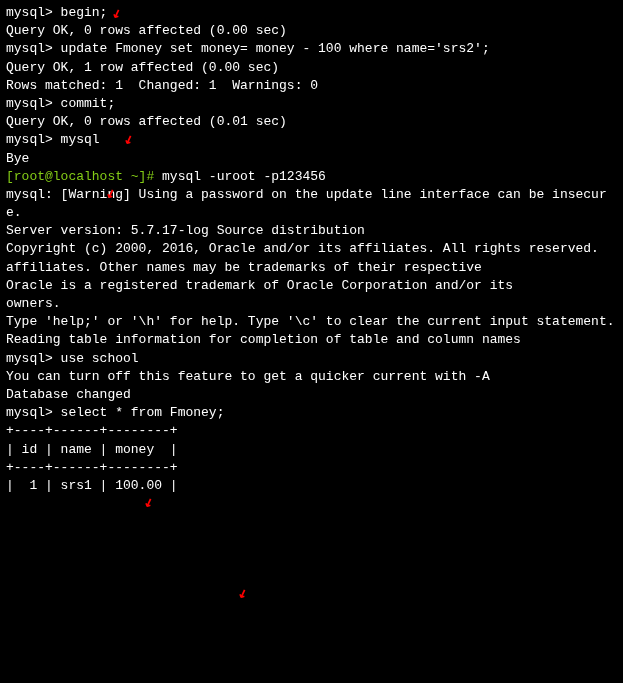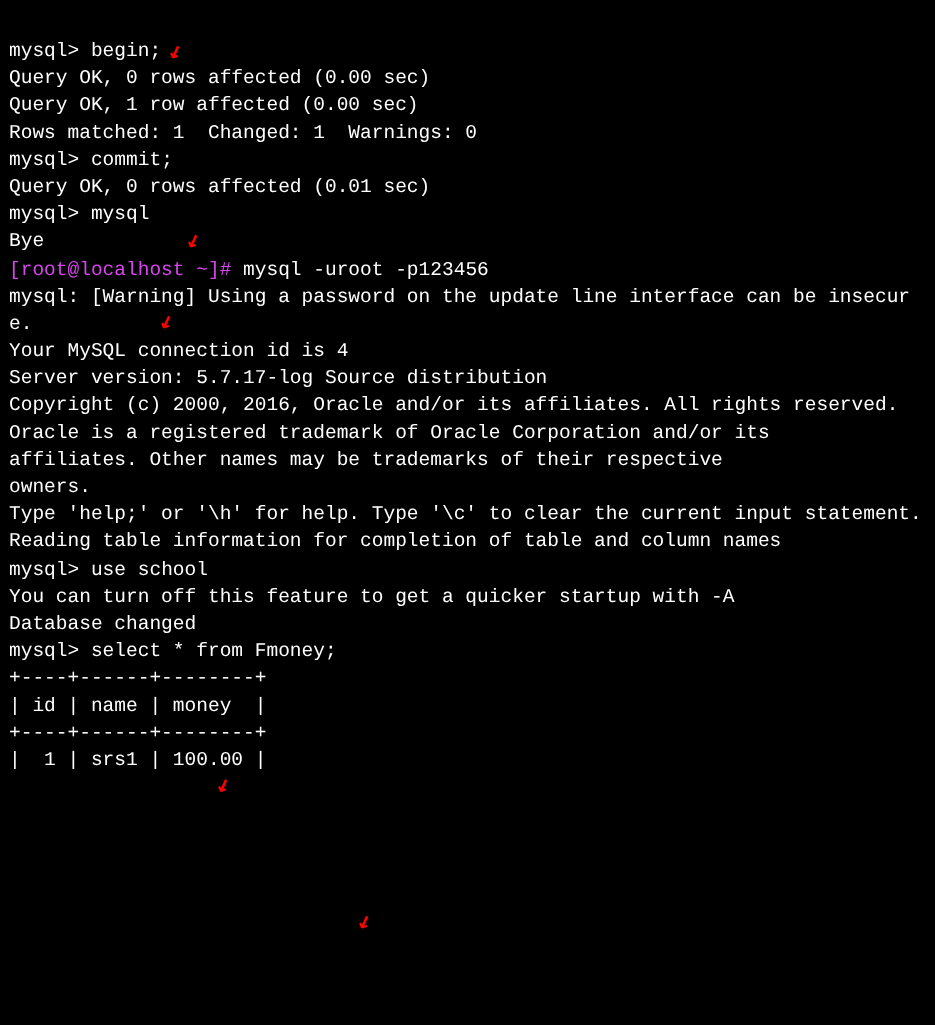--- a/index.html
+++ b/index.html
@@ -10,63 +10,63 @@
       font-size: 13px;
       line-height: 1.4;
       padding: 4px 6px;
       width: 623px;
       height: 683px;
       overflow: hidden;
       position: relative;
     }
     .line { white-space: pre-wrap; word-break: break-all; }
     .prompt-mysql { color: #fff; }
-    .prompt-root { color: #d946ef; }
+    .prompt-root { color: #84cc16; }
     .arrow {
       position: absolute;
       color: #ff0000;
       font-size: 16px;
       font-weight: bold;
       transform: rotate(-20deg);
       pointer-events: none;
     }
-    .terminal { position: relative; margin-top: 21px; }
+    .terminal { position: relative; }
   </style>
 </head>
 <body>
 
 <div class="terminal">
 
 <div class="line"><span class="prompt-mysql">mysql&gt; </span><span>begin;</span></div>
 <div class="line">Query OK, 0 rows affected (0.00 sec)</div>
 <div class="line"></div>
+<div class="line"><span class="prompt-mysql">mysql&gt; </span><span>update Fmoney set money= money - 100 where name='srs2';</span></div>
 <div class="line">Query OK, 1 row affected (0.00 sec)</div>
 <div class="line">Rows matched: 1  Changed: 1  Warnings: 0</div>
 <div class="line"></div>
 <div class="line"><span class="prompt-mysql">mysql&gt; </span><span>commit;</span></div>
 <div class="line">Query OK, 0 rows affected (0.01 sec)</div>
 <div class="line"></div>
 <div class="line"><span class="prompt-mysql">mysql&gt; </span><span>mysql</span></div>
 <div class="line">Bye</div>
 <div class="line"><span class="prompt-root">[root@localhost ~]# </span><span>mysql -uroot -p123456</span></div>
 <div class="line">mysql: [Warning] Using a password on the update line interface can be insecure.</div>
-<div class="line">Your MySQL connection id is 4</div>
 <div class="line">Server version: 5.7.17-log Source distribution</div>
 <div class="line"></div>
 <div class="line">Copyright (c) 2000, 2016, Oracle and/or its affiliates. All rights reserved.</div>
 <div class="line"></div>
+<div class="line">affiliates. Other names may be trademarks of their respective</div>
 <div class="line">Oracle is a registered trademark of Oracle Corporation and/or its</div>
-<div class="line">affiliates. Other names may be trademarks of their respective</div>
 <div class="line">owners.</div>
 <div class="line"></div>
 <div class="line">Type 'help;' or '\h' for help. Type '\c' to clear the current input statement.</div>
 <div class="line"></div>
 <div class="line">Reading table information for completion of table and column names</div>
 <div class="line"><span class="prompt-mysql">mysql&gt; </span><span>use school</span></div>
-<div class="line">You can turn off this feature to get a quicker startup with -A</div>
+<div class="line">You can turn off this feature to get a quicker current with -A</div>
 <div class="line"></div>
 <div class="line">Database changed</div>
 <div class="line"><span class="prompt-mysql">mysql&gt; </span><span>select * from Fmoney;</span></div>
 <div class="line">+----+------+--------+</div>
 <div class="line">| id | name | money  |</div>
 <div class="line">+----+------+--------+</div>
 <div class="line">|  1 | srs1 | 100.00 |</div>
 
 <span class="arrow" style="top:-2px; left:106px;">↙</span>
 <span class="arrow" style="top:124px; left:118px;">↙</span>

